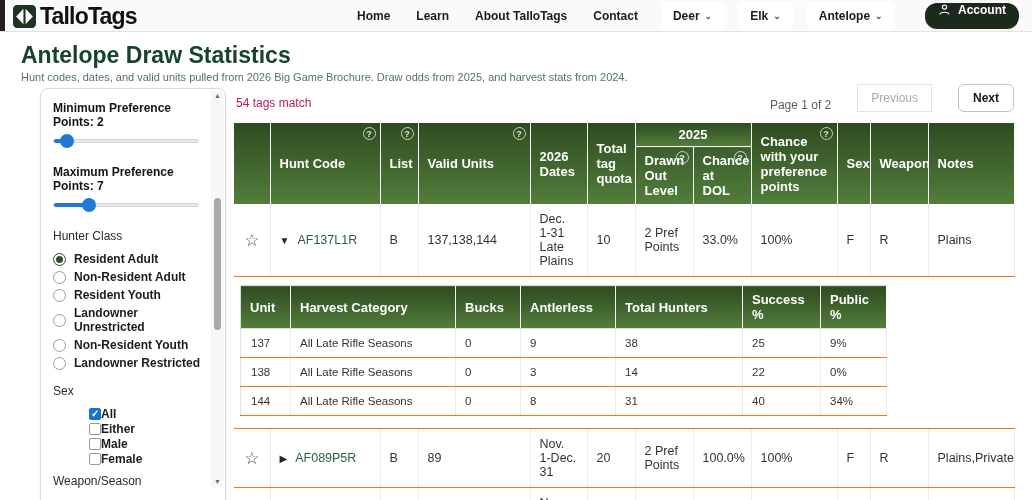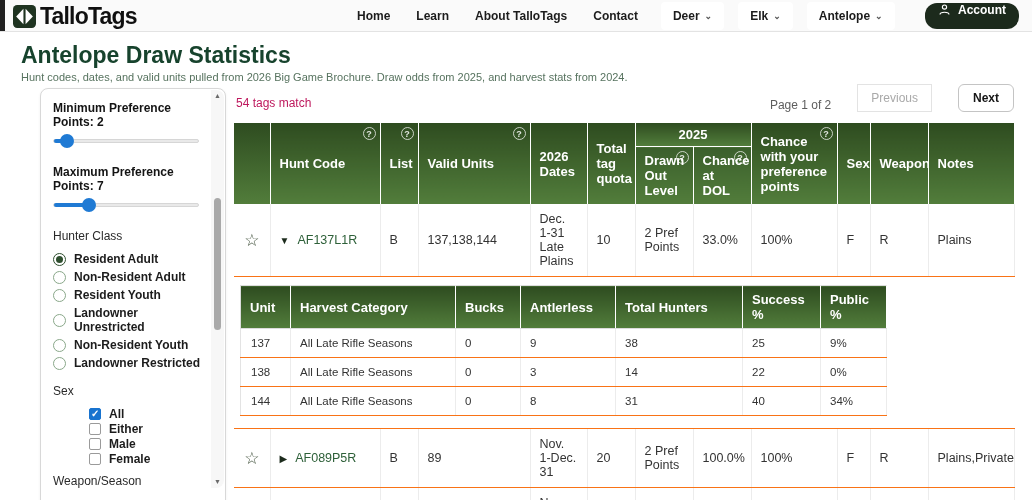--- a/index.html
+++ b/index.html
@@ -42,21 +42,21 @@
   .slider-label { font-size:12px; font-weight:600; color:#141414; margin-bottom:10px; }
   .slider { position:relative; width:146px; height:4px; background:#e9e9e9; border:1px solid #d6d6d6; border-radius:3px; margin-bottom:22px; cursor:pointer; }
   .slider-fill { position:absolute; left:0; top:-1px; height:4px; background:#1f7ad4; border-radius:3px; }
   .slider-thumb { position:absolute; top:-6px; width:14px; height:14px; background:#1f7ad4; border-radius:50%; transform:translateX(-50%); cursor:grab; }
   .section-label { font-size:12px; color:#2a2a2a; margin:8px 0 9px 0; }
   .radio-row { display:flex; align-items:center; gap:8px; margin-bottom:4px; cursor:pointer; }
   .radio { width:13px; height:13px; border:1px solid #8aa88a; border-radius:50%; background:#fff; position:relative; flex:0 0 13px; }
   .radio.checked { border-color:#2f4f2f; }
   .radio.checked::after { content:""; position:absolute; left:2px; top:2px; width:7px; height:7px; border-radius:50%; background:#2f4f2f; }
   .opt-label { font-size:12px; font-weight:600; color:#1c1c1c; }
-  .check-row { display:flex; align-items:center; gap:8px; margin-bottom:1px; cursor:pointer;padding-left:36px; }
+  .check-row { display:flex; align-items:center; margin-bottom:1px; cursor:pointer;padding-left:36px; }
   .checkbox { width:12px; height:12px; border:1px solid #9a9a9a; border-radius:2px; background:#fff; position:relative; flex:0 0 12px; }
   .checkbox.checked { background:#1873cf; border-color:#1873cf; }
   .checkbox.checked::after { content:"✓"; position:absolute; left:1px; top:-1px; font-size:10px; color:#fff; font-weight:bold; }
   .sb-scroll { position:absolute; right:1px; top:1px; width:13px; height:398px; background:#f7f7f7; border-radius:0 8px 8px 0; }
   .sb-arrow { position:absolute; left:0; width:13px; height:12px; font-size:7px; color:#6a6a6a; text-align:center; line-height:12px; cursor:pointer; }
   .sb-thumb { position:absolute; left:3px; top:108px; width:7px; height:132px; background:#a9a9a9; border-radius:4px; cursor:grab; }
   
   .match-text { position:absolute; left:236px; top:96px; font-size:12px; color:#be185d; }
   .pager { position:absolute; right:18px; top:84px; display:flex; align-items:flex-end; gap:26px; }
   .page-text { font-size:12px; color:#5d5d5d; }

